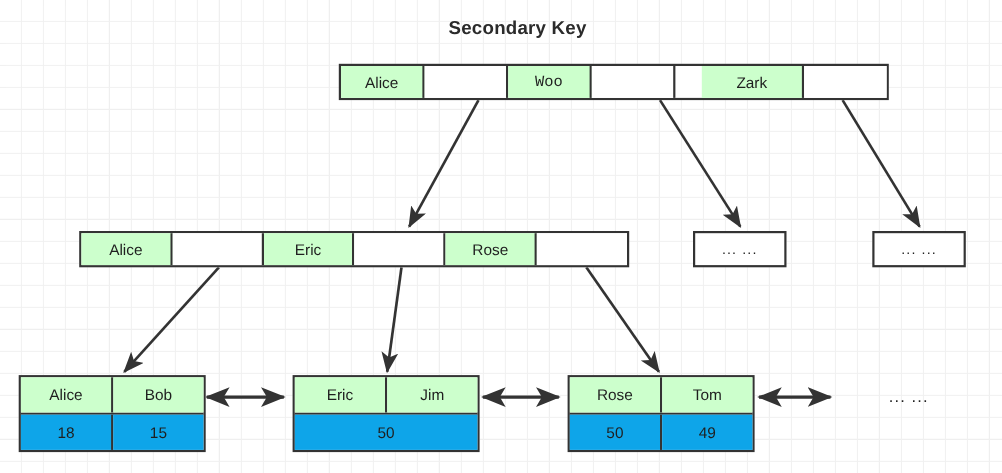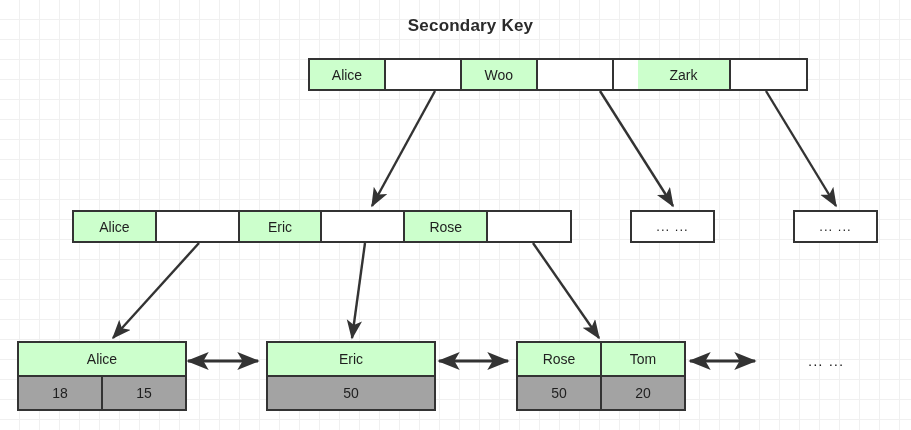--- a/index.html
+++ b/index.html
@@ -116,21 +116,21 @@
     box-sizing: border-box;
     display: flex;
     align-items: center;
     justify-content: center;
     font-size: 14px;
     color: #1f1f1f;
     border-right: 2px solid #333333;
   }
   .leaf-cell:last-child { border-right: none; }
   .leaf-row.keys   .leaf-cell { background: #ccffcc; }
-  .leaf-row.values .leaf-cell { background: #a3a3a3; }
+  .leaf-row.values .leaf-cell { background: #0ea5e9; }
 
   
   #leaf-trailing-ellipsis {
     position: absolute;
     font-size: 15px;
     color: #1f1f1f;
     letter-spacing: 1px;
     z-index: 3;
   }
 </style>
@@ -164,21 +164,21 @@
   <line x1="188" y1="361" x2="258" y2="361" stroke="#333333" stroke-width="2.8" marker-end="url(#arrowhead)" marker-start="url(#arrowhead-start)"></line>
   <line x1="439" y1="361" x2="508" y2="361" stroke="#333333" stroke-width="2.8" marker-end="url(#arrowhead)" marker-start="url(#arrowhead-start)"></line>
   <line x1="690" y1="361" x2="755" y2="361" stroke="#333333" stroke-width="2.8" marker-end="url(#arrowhead)" marker-start="url(#arrowhead-start)"></line>
 </svg>
 
 <div id="page-title">Secondary Key</div>
 
 <div class="index-node" style="left:308px; top:58px; width:500px; height:33px;">
   <div class="index-cell key" style="width:83px;">Alice</div>
   <div class="index-cell ptr" style="width:83px;"></div>
-  <div class="index-cell key" style="width:83px;">Woo</div>
+  <div class="index-cell key" style="width:83px;font-family:Liberation Mono, monospace;">Woo</div>
   <div class="index-cell ptr" style="width:83px;"></div>
   <div class="index-cell key" style="width:102px;margin-left:24px;">Zark</div>
   <div class="index-cell ptr" style="width:82px;"></div>
 </div>
 
 <div class="index-node" style="left:72px; top:210px; width:500px; height:33px;">
   <div class="index-cell key" style="width:83px;">Alice</div>
   <div class="index-cell ptr" style="width:83px;"></div>
   <div class="index-cell key" style="width:83px;">Eric</div>
   <div class="index-cell ptr" style="width:83px;"></div>
@@ -186,40 +186,42 @@
   <div class="index-cell ptr" style="width:82px;"></div>
 </div>
 
 <div class="ellipsis-box" style="left:630px; top:210px; width:85px; height:33px;">... ...</div>
 
 <div class="ellipsis-box" style="left:793px; top:210px; width:85px; height:33px;">... ...</div>
 
 <div class="leaf-node" style="left:17px; top:341px; width:170px; height:70px;">
   <div class="leaf-row keys">
     <div class="leaf-cell">Alice</div>
+    <div class="leaf-cell">Bob</div>
   </div>
   <div class="leaf-row values">
     <div class="leaf-cell">18</div>
     <div class="leaf-cell">15</div>
   </div>
 </div>
 
 <div class="leaf-node" style="left:266px; top:341px; width:170px; height:70px;">
   <div class="leaf-row keys">
     <div class="leaf-cell">Eric</div>
+    <div class="leaf-cell">Jim</div>
   </div>
   <div class="leaf-row values">
     <div class="leaf-cell">50</div>
   </div>
 </div>
 
 <div class="leaf-node" style="left:516px; top:341px; width:170px; height:70px;">
   <div class="leaf-row keys">
     <div class="leaf-cell">Rose</div>
     <div class="leaf-cell">Tom</div>
   </div>
   <div class="leaf-row values">
     <div class="leaf-cell">50</div>
-    <div class="leaf-cell">20</div>
+    <div class="leaf-cell">49</div>
   </div>
 </div>
 
 <div id="leaf-trailing-ellipsis" style="left:808px; top:352px;">... ...</div>
 
 </body></html>

